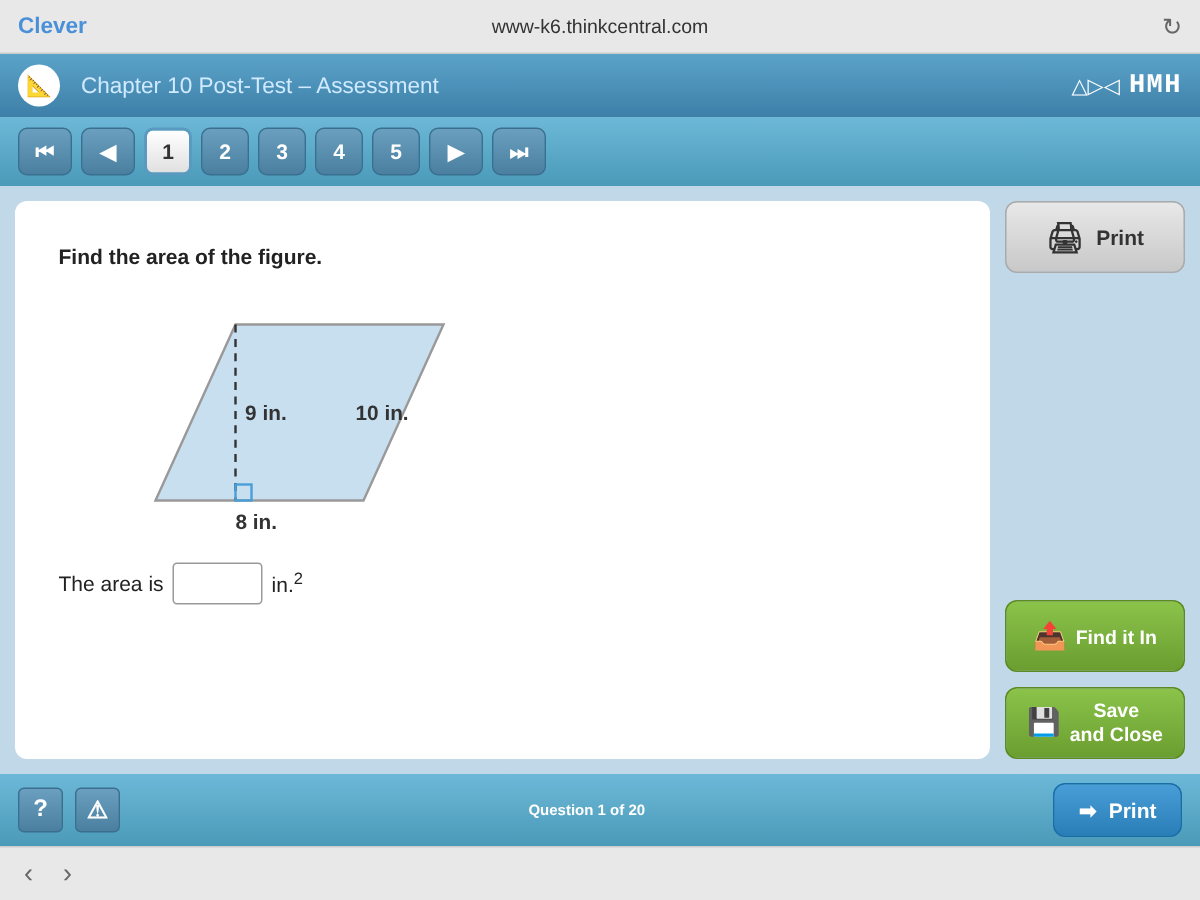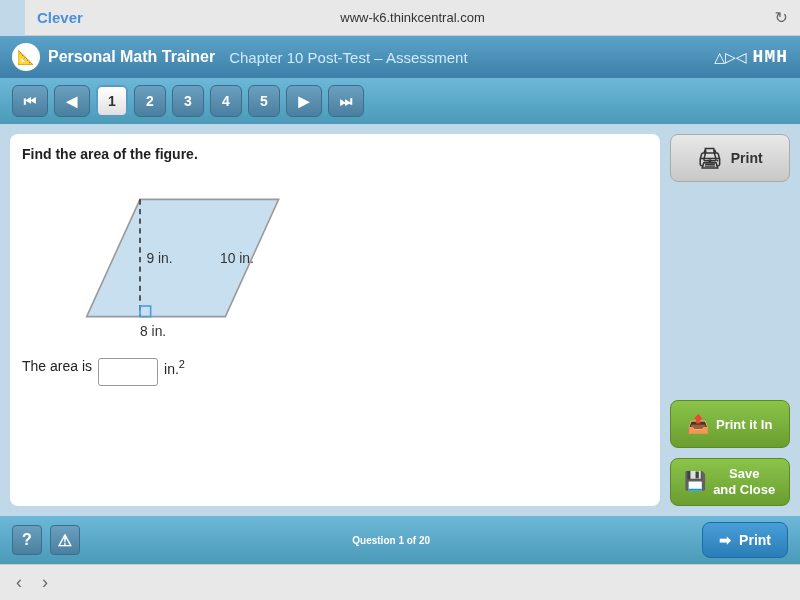--- a/index.html
+++ b/index.html
@@ -15,21 +15,20 @@
 
     
     .browser-bar {
       background: #e8e8e8;
       height: 36px;
       display: flex;
       align-items: center;
       justify-content: center;
       position: relative;
       border-bottom: 1px solid #ccc;
-      margin-left: 25px;
     }
     .browser-logo {
       position: absolute;
       left: 12px;
       color: #4a90d9;
       font-weight: bold;
       font-size: 15px;
     }
     .browser-url {
       font-size: 13px;
@@ -145,45 +144,47 @@
       flex: 1;
       padding: 10px 10px 0 10px;
       gap: 10px;
     }
 
     
     .question-panel {
       background: white;
       border-radius: 8px;
       flex: 1;
-      padding: 12px;
+      padding: 29px;
       position: relative;
       min-height: 360px;
     }
     .question-text {
       font-size: 14px;
       font-weight: bold;
       color: #222;
       margin-bottom: 16px;
     }
 
     
     .figure-container {
       position: relative;
       width: 260px;
       height: 160px;
       margin: 10px auto 10px 20px;
+      font-weight: bold;
     }
     .figure-container svg {
       width: 100%;
       height: 100%;
     }
 
     .answer-row {
       display: flex;
+      align-items: center;
       gap: 6px;
       margin-top: 20px;
       font-size: 14px;
       color: #222;
     }
     .answer-input {
       width: 60px;
       height: 28px;
       border: 1px solid #999;
       border-radius: 3px;
@@ -324,21 +325,20 @@
 
 <div class="browser-bar">
   <span class="browser-logo">Clever</span>
   <span class="browser-url">www-k6.thinkcentral.com</span>
   <span class="browser-refresh">↻</span>
 </div>
 
 <div class="header-bar">
   <div class="header-left">
     <div class="header-logo-icon">📐</div>
-    <span class="header-title">Personal Math Trainer</span>
     <span class="header-subtitle">Chapter 10 Post-Test – Assessment</span>
   </div>
   <div class="header-right">
     <span class="hmh-triangle">△▷◁</span>
     <span class="hmh-logo">HMH</span>
   </div>
 </div>
 
 <div class="nav-bar">
   <div class="nav-btn">⏮</div>
@@ -385,21 +385,21 @@
 
     <div class="print-btn">
       <span class="print-icon">🖨</span>
       <span>Print</span>
     </div>
 
     <div class="sidebar-spacer"></div>
 
     <div class="turn-in-btn">
       <span class="btn-icon">📤</span>
-      <span>Print it In</span>
+      <span>Find it In</span>
     </div>
 
     <div class="save-close-btn">
       <span class="btn-icon">💾</span>
       <span>Save<br>and Close</span>
     </div>
   </div>
 </div>
 
 <div class="bottom-bar">

